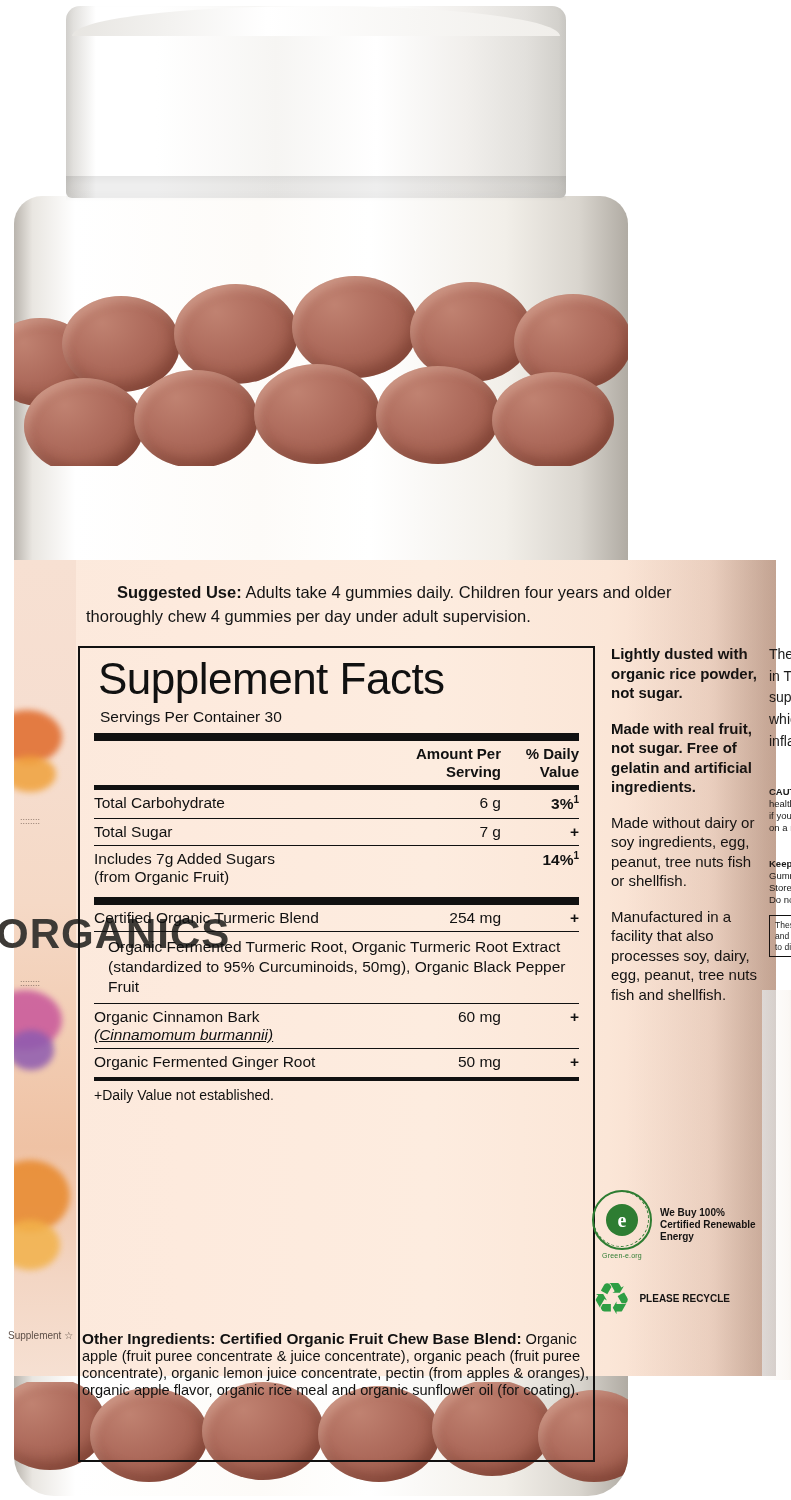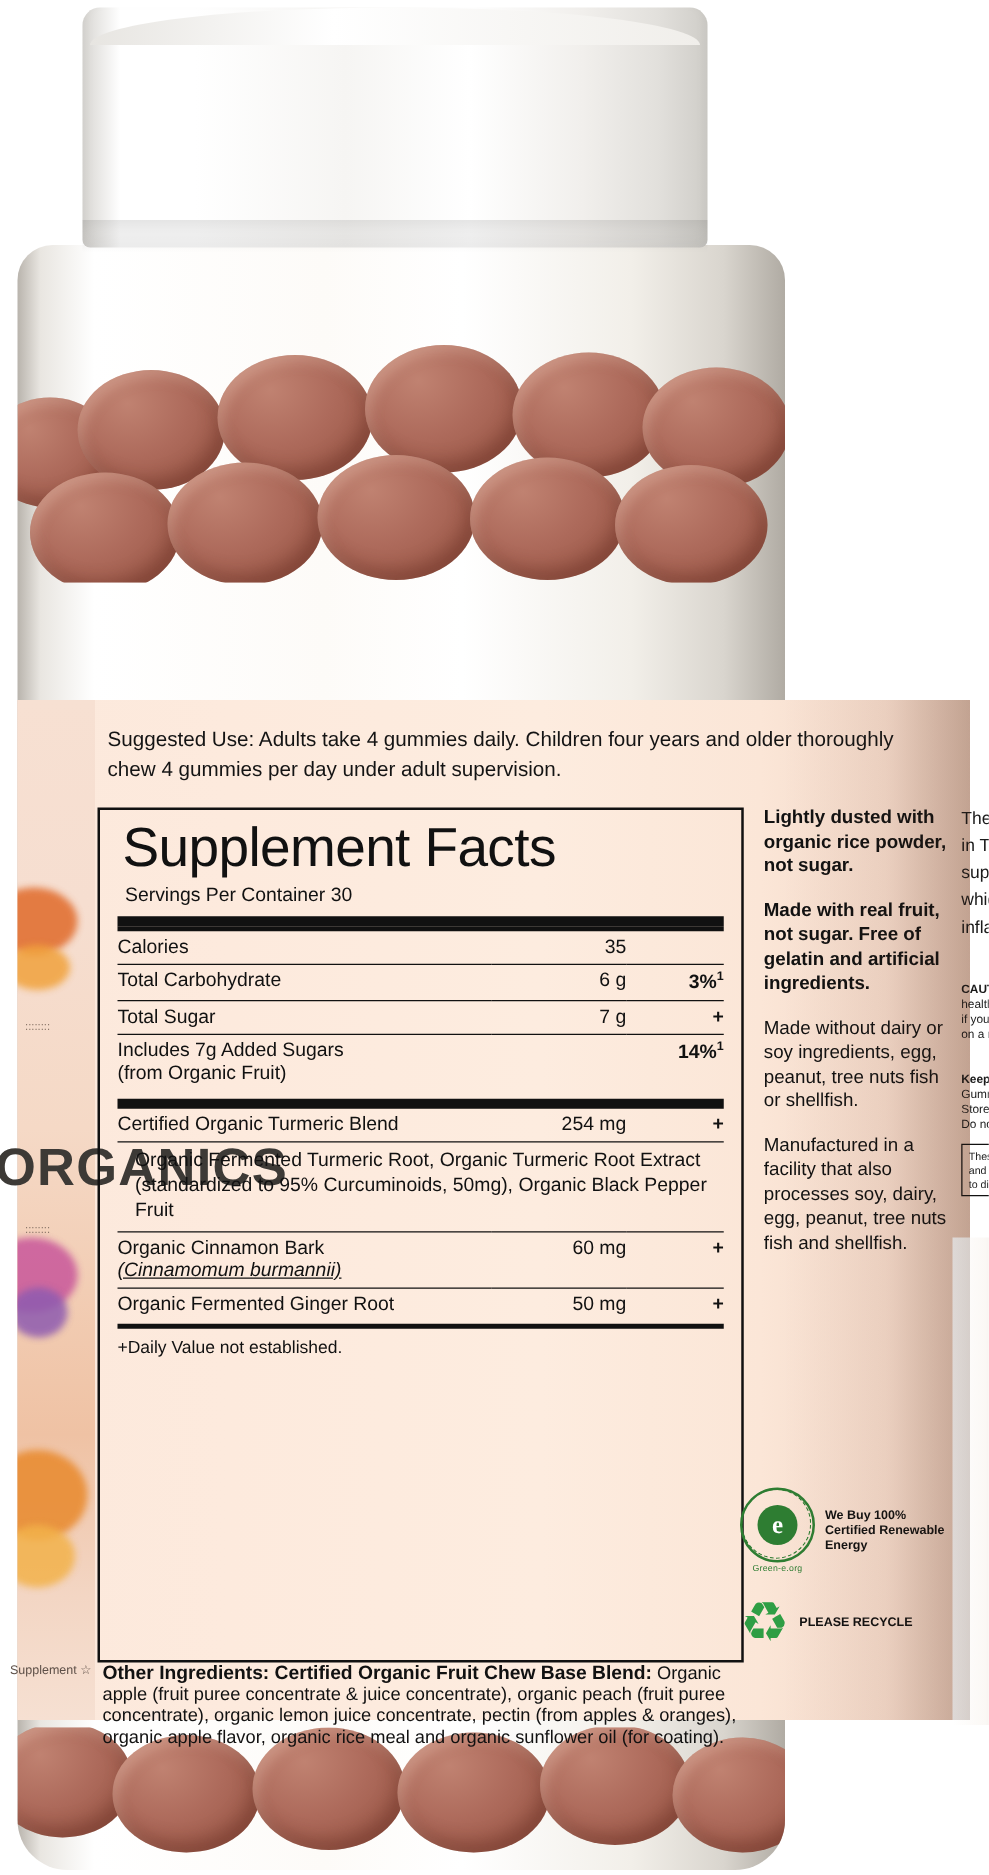--- a/index.html
+++ b/index.html
@@ -154,29 +154,29 @@
   
   .suggested-use {
     position: absolute;
     left: 72px;
     top: 21px;
     width: 640px;
     font-size: 16.5px;
     line-height: 1.45;
     color: #141414;
   }
-  .suggested-use b { font-weight: 400; }
+  .suggested-use b { font-weight: 700; margin-left: 31px; }
 
   
   .sf-panel {
     position: absolute;
     left: 64px;
     top: 86px;
     width: 517px;
-    height: 684px;
+    height: 816px;
     border: 2px solid #111;
     background: transparent;
     box-sizing: border-box;
     padding: 6px 14px 8px 14px;
   }
   .sf-title {
     font-size: 44px;
     font-weight: 400;
     letter-spacing: -0.5px;
     line-height: 1.06;
@@ -366,29 +366,33 @@
 
     <div class="suggested-use">
       <b>Suggested Use:</b><span> Adults take 4 gummies daily. Children four years and older thoroughly chew 4 gummies per day under adult supervision.</span>
     </div>
 
     <div class="sf-panel">
       <div class="sf-title">Supplement Facts</div>
       <div class="sf-serving">Servings Per Container 30</div>
       <div class="rule-thick"></div>
 
-      <div class="rule-med"></div>
-
       <table class="sf">
         <tbody>
-              <tr>
-          <td class="c-name">Calories</td>
-          <td class="c-amt">35</td>
-          <td class="c-dv"></td>
-        </tr>
+              <tr class="hdr">
+          <td class="c-name"></td>
+          <td class="c-amt">Amount Per Serving</td>
+          <td class="c-dv">% Daily Value</td>
+        </tr>
+      </tbody>
+          </table>
+      <div class="rule-med"></div>
+
+      <table class="sf">
+        <tbody>
         <tr class="bd">
           <td class="c-name">Total Carbohydrate</td>
           <td class="c-amt">6 g</td>
           <td class="c-dv"><span>3%</span><sup>1</sup></td>
         </tr>
         <tr class="bd">
           <td class="c-name indent1">Total Sugar</td>
           <td class="c-amt">7 g</td>
           <td class="c-dv">+</td>
         </tr>

